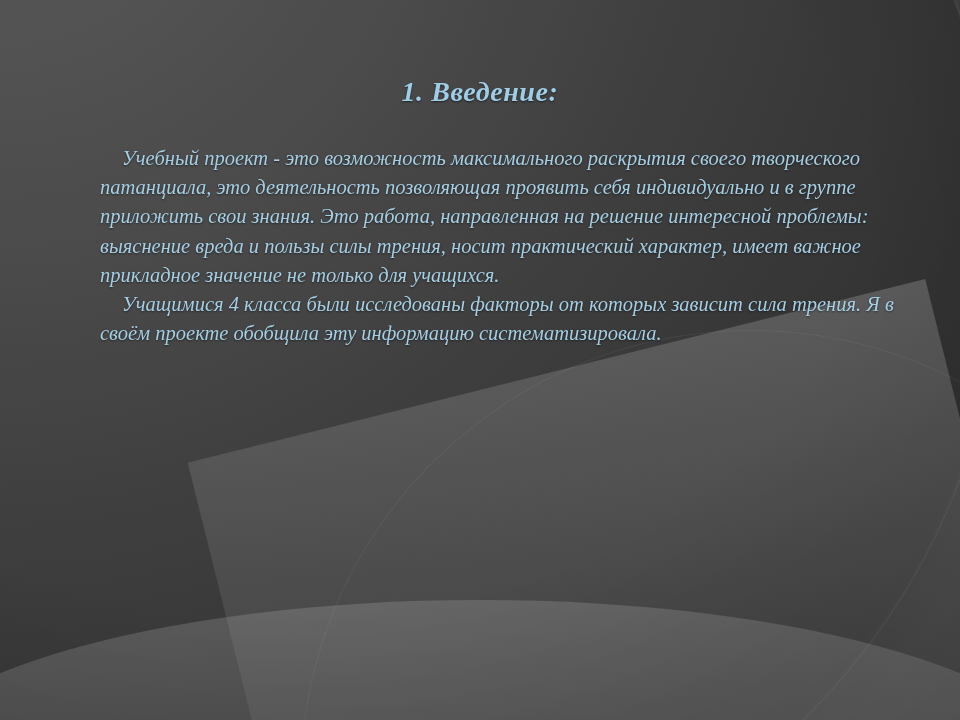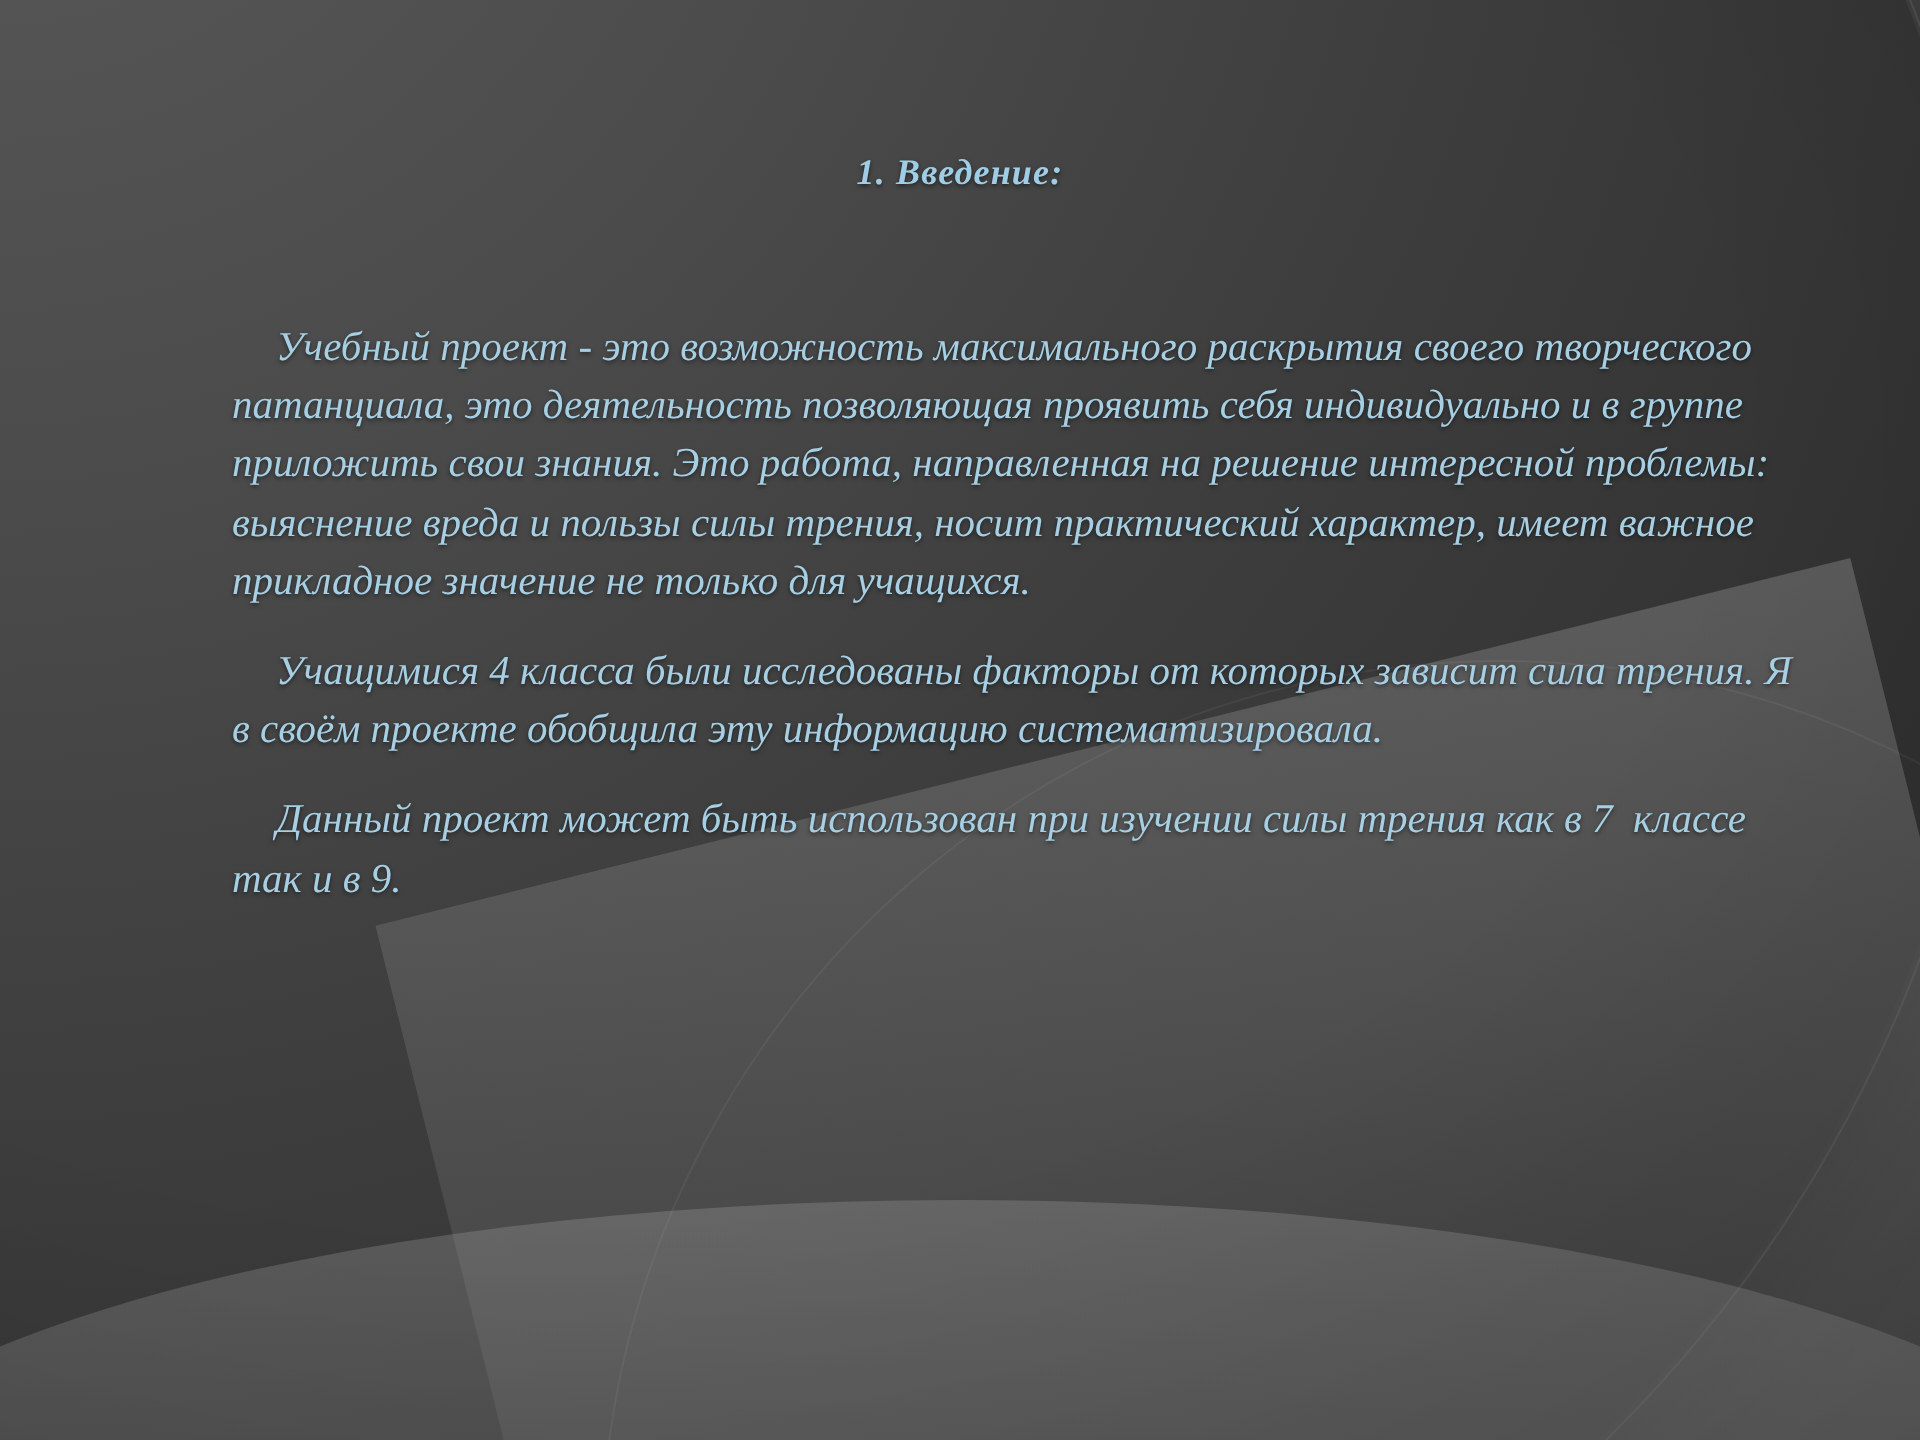--- a/index.html
+++ b/index.html
@@ -112,42 +112,42 @@
     position: absolute;
     inset: 0;
   }
 
   .slide-title {
     position: absolute;
     left: 0;
     right: 0;
     top: 76px;
     text-align: center;
-    font-size: 18px;
+    font-size: 28px;
     font-weight: bold;
     font-style: italic;
     letter-spacing: 0.6px;
     color: #9fcde6;
     text-shadow: 0 1px 2px rgba(0,0,0,0.55);
   }
 
   .body-block {
     position: absolute;
     left: 100px;
     top: 144px;
     width: 820px;
     font-size: 20.5px;
     font-style: italic;
     line-height: 29.2px;
     color: #a6cfe4;
     text-shadow: 0 1px 2px rgba(0,0,0,0.5);
   }
 
   .para {
-    margin: 16px;
+    margin: 0;
     text-indent: 22px;
     white-space: pre-wrap;
   }
 
   .para + .para {
     margin-top: 0;
   }
 </style>
 </head>
 <body>
@@ -163,17 +163,16 @@
   <div class="bg-arc"></div>
   <div class="bg-vignette"></div>
 
   <div class="content">
 
     <div class="slide-title">1. Введение:</div>
 
     <div class="body-block">
       <p class="para">Учебный проект - это возможность максимального раскрытия своего творческого патанциала, это деятельность позволяющая проявить себя индивидуально и в группе приложить свои знания. Это работа, направленная на решение интересной проблемы: выяснение вреда и пользы силы трения, носит практический характер, имеет важное прикладное значение не только для учащихся.</p>
       <p class="para">Учащимися 4 класса были исследованы факторы от которых зависит сила трения. Я в своём проекте обобщила эту информацию систематизировала.</p>
-      <p class="para">Данный проект может быть использован при изучении силы трения как в 7  классе так и в 9.</p>
     </div>
 
   </div>
 </div>
 
 </body></html>

